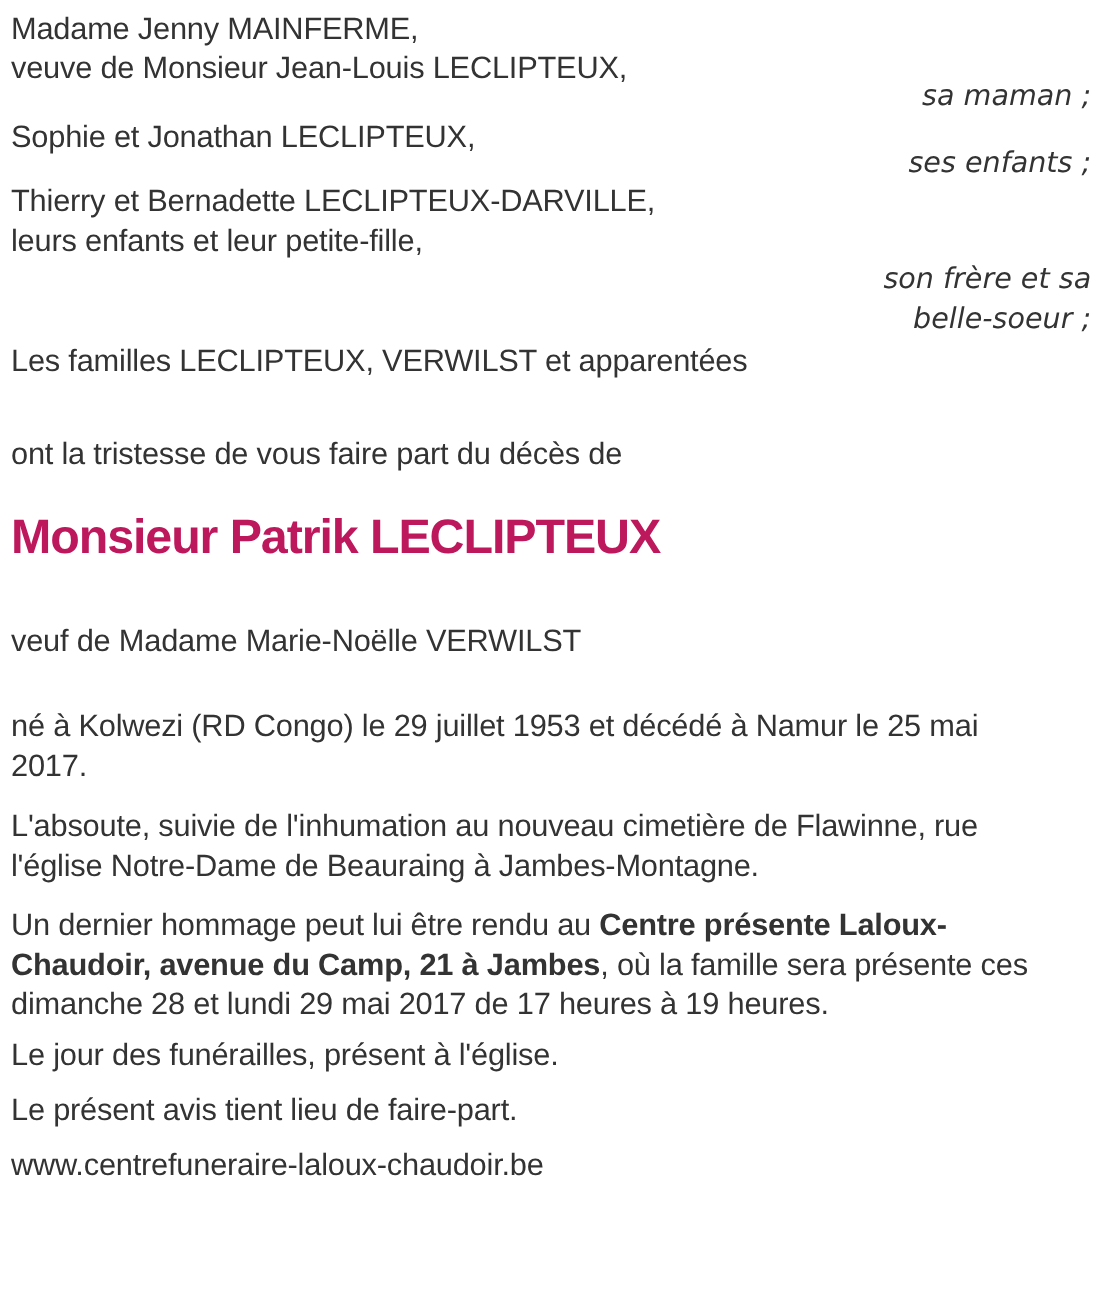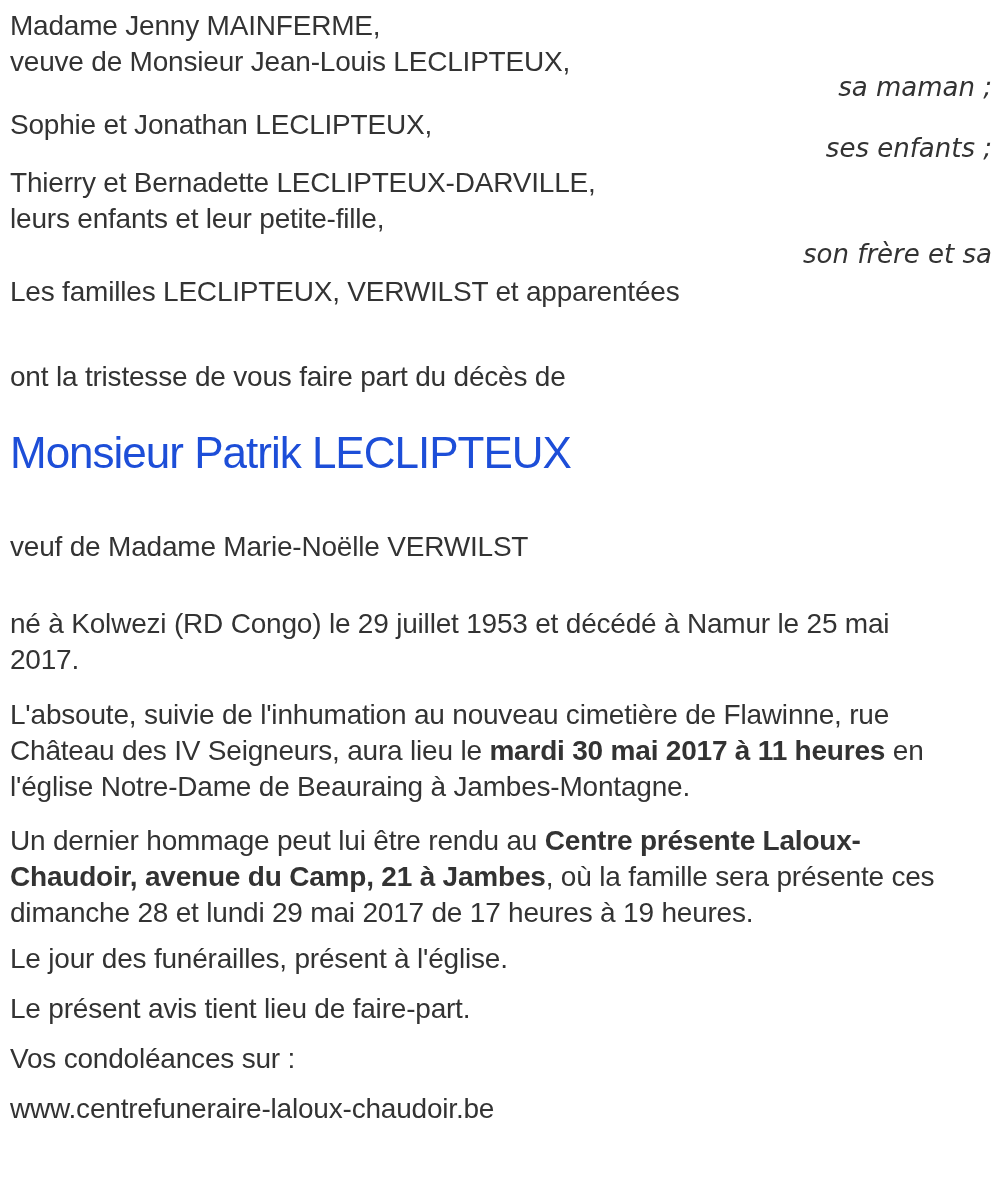--- a/index.html
+++ b/index.html
@@ -30,23 +30,23 @@
     font-style: italic;
     font-size: 26px;
     line-height: 36px;
     text-align: right;
     white-space: nowrap;
     letter-spacing: 0;
   }
   .title {
     font-size: 44px;
     line-height: 54px;
-    font-weight: 400;
+    font-weight: 700;
     letter-spacing: -1px;
-    color: #1d4ed8;
+    color: #be185d;
     margin: 31px 0 0 0;
     white-space: nowrap;
   }
   b { font-weight: 700; }
   
   .up11 { margin-top: -11px; }
   .up13 { margin-top: -13px; }
   .up1  { margin-top: -1px; }
   .dn2  { margin-top: 2px; }
   .dn10 { margin-top: 10px; }
@@ -71,47 +71,46 @@
     <div class="line">Sophie et Jonathan LECLIPTEUX,</div>
   </div>
   <div class="rel up13">ses enfants ;</div>
 
   <div class="up1">
     <div class="line">Thierry et Bernadette LECLIPTEUX-DARVILLE,</div>
     <div class="line">leurs enfants et leur petite-fille,</div>
   </div>
   <div class="up1">
     <div class="rel">son frère et sa</div>
+    <div class="rel">belle-soeur ;</div>
   </div>
 
   <div class="dn2">
     <div class="line">Les familles LECLIPTEUX, VERWILST et apparentées</div>
   </div>
 
   <div class="line dn49">ont la tristesse de vous faire part du décès de</div>
 
   <h1 class="title">Monsieur Patrik LECLIPTEUX</h1>
 
   <div class="line dn49">veuf de Madame Marie-Noëlle VERWILST</div>
 
   <div class="dn41">
     <div class="line">né à Kolwezi (RD Congo) le 29 juillet 1953 et décédé à Namur le 25 mai</div>
     <div class="line">2017.</div>
   </div>
 
   <div class="dn19">
     <div class="line">L'absoute, suivie de l'inhumation au nouveau cimetière de Flawinne, rue</div>
-    <div class="line"><span>Château des IV Seigneurs, aura lieu le </span><b>mardi 30 mai 2017 à 11 heures</b><span> en</span></div>
     <div class="line">l'église Notre-Dame de Beauraing à Jambes-Montagne.</div>
   </div>
 
   <div class="dn18">
     <div class="line"><span>Un dernier hommage peut lui être rendu au </span><b>Centre présente Laloux-</b></div>
     <div class="line"><b>Chaudoir, avenue du Camp, 21 à Jambes</b><span>, où la famille sera présente ces</span></div>
     <div class="line">dimanche 28 et lundi 29 mai 2017 de 17 heures à 19 heures.</div>
   </div>
 
   <div class="line dn10">Le jour des funérailles, présent à l'église.</div>
   <div class="line dn14">Le présent avis tient lieu de faire-part.</div>
-  <div class="line dn14">Vos condoléances sur :</div>
   <div class="line dn14">www.centrefuneraire-laloux-chaudoir.be</div>
 
 </div>
 
 </body></html>

